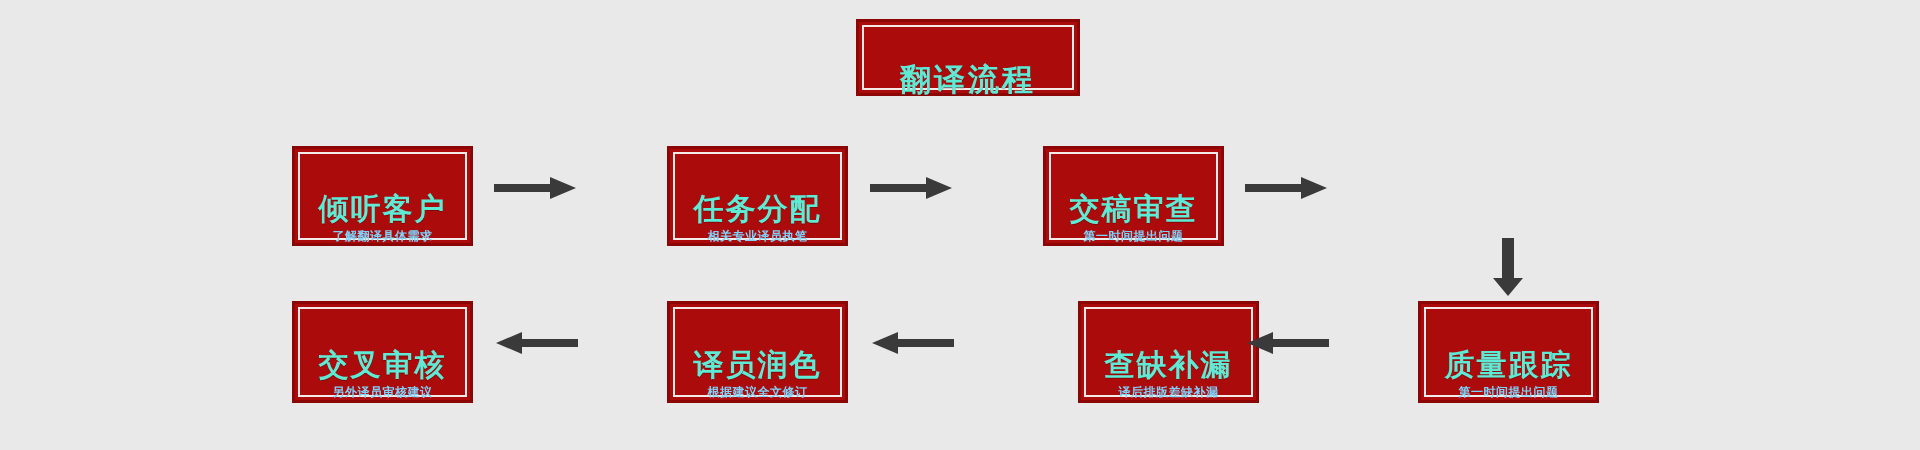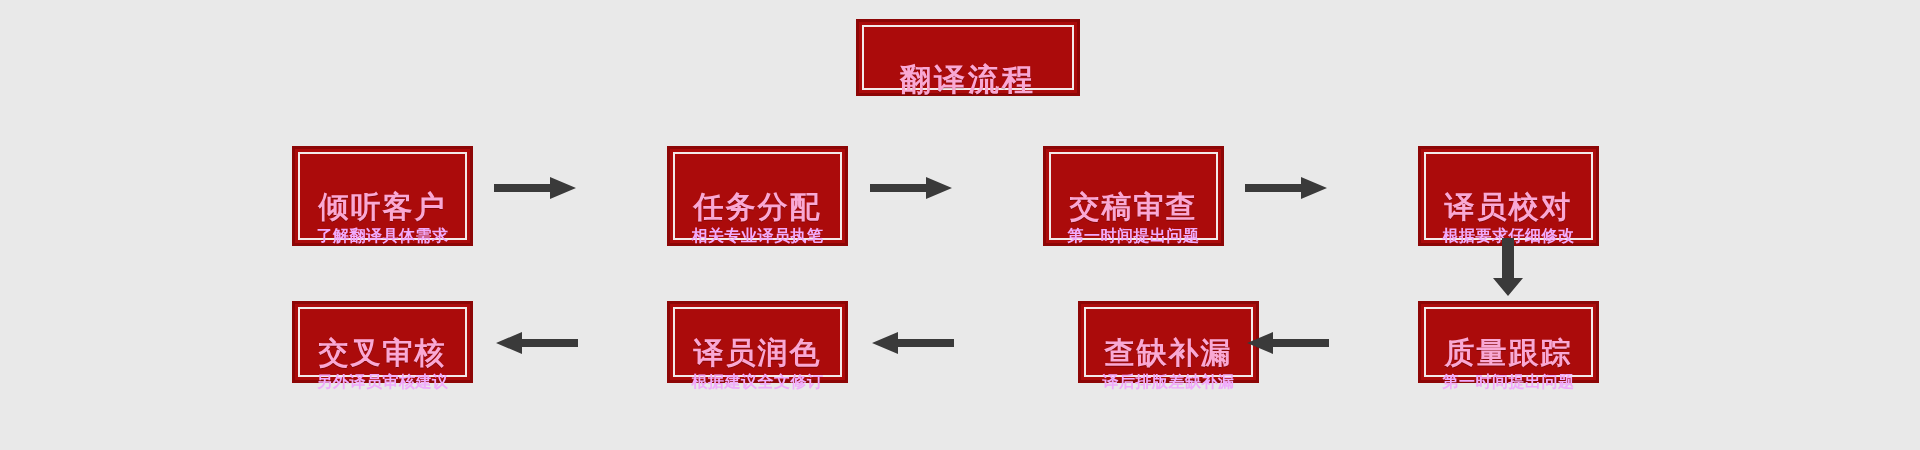--- a/index.html
+++ b/index.html
@@ -45,32 +45,32 @@
     border: 2px solid #f3eaea;
     display: flex;
     flex-direction: column;
     align-items: center;
     justify-content: center;
     gap: 6px;
     padding: 2px 4px;
   }
 
   .node-title {
-    color: #f9a8d4;
+    color: #5eead4;
     font-weight: bold;
     font-size: 30px;
     letter-spacing: 2px;
     white-space: nowrap;
     text-shadow: 0 1px 0 rgba(0,0,0,0.25);
     margin-top: 44px;
   }
   .node-sub {
-    color: #f0abfc;
+    color: #7dd3fc;
     font-weight: bold;
-    font-size: 16px;
+    font-size: 12px;
     letter-spacing: 0.5px;
     white-space: nowrap;
   }
 
   
   #title-box {
     left: 856px;
     top: 19px;
     width: 224px;
     height: 77px;
@@ -88,21 +88,21 @@
   }
   #node-1 { left: 292px; }
   #node-2 { left: 667px; }
   #node-3 { left: 1043px; }
   #node-4 { left: 1418px; }
 
   
   .row2 {
     top: 301px;
     width: 181px;
-    height: 82px;
+    height: 102px;
   }
   #node-8 { left: 292px; }
   #node-7 { left: 667px; text-align: right; }
   #node-6 { left: 1078px; }
   #node-5 { left: 1418px; }
 
   
   .arrow-h {
     position: absolute;
     width: 96px;
@@ -152,26 +152,20 @@
     </div>
   </div>
 
   <div class="node row1" id="node-2">
     <div class="inner-frame">
       <div class="node-title">任务分配</div>
       <div class="node-sub">相关专业译员执笔</div>
     </div>
   </div>
 
-  <div class="node row1" id="node-4">
-    <div class="inner-frame">
-      <div class="node-title">译员校对</div>
-      <div class="node-sub">根据要求仔细修改</div>
-    </div>
-  </div>
 
   <div class="node row2" id="node-8">
     <div class="inner-frame">
       <div class="node-title">交叉审核</div>
       <div class="node-sub">另外译员审核建议</div>
     </div>
   </div>
 
   <div class="node row2" id="node-7">
     <div class="inner-frame">

